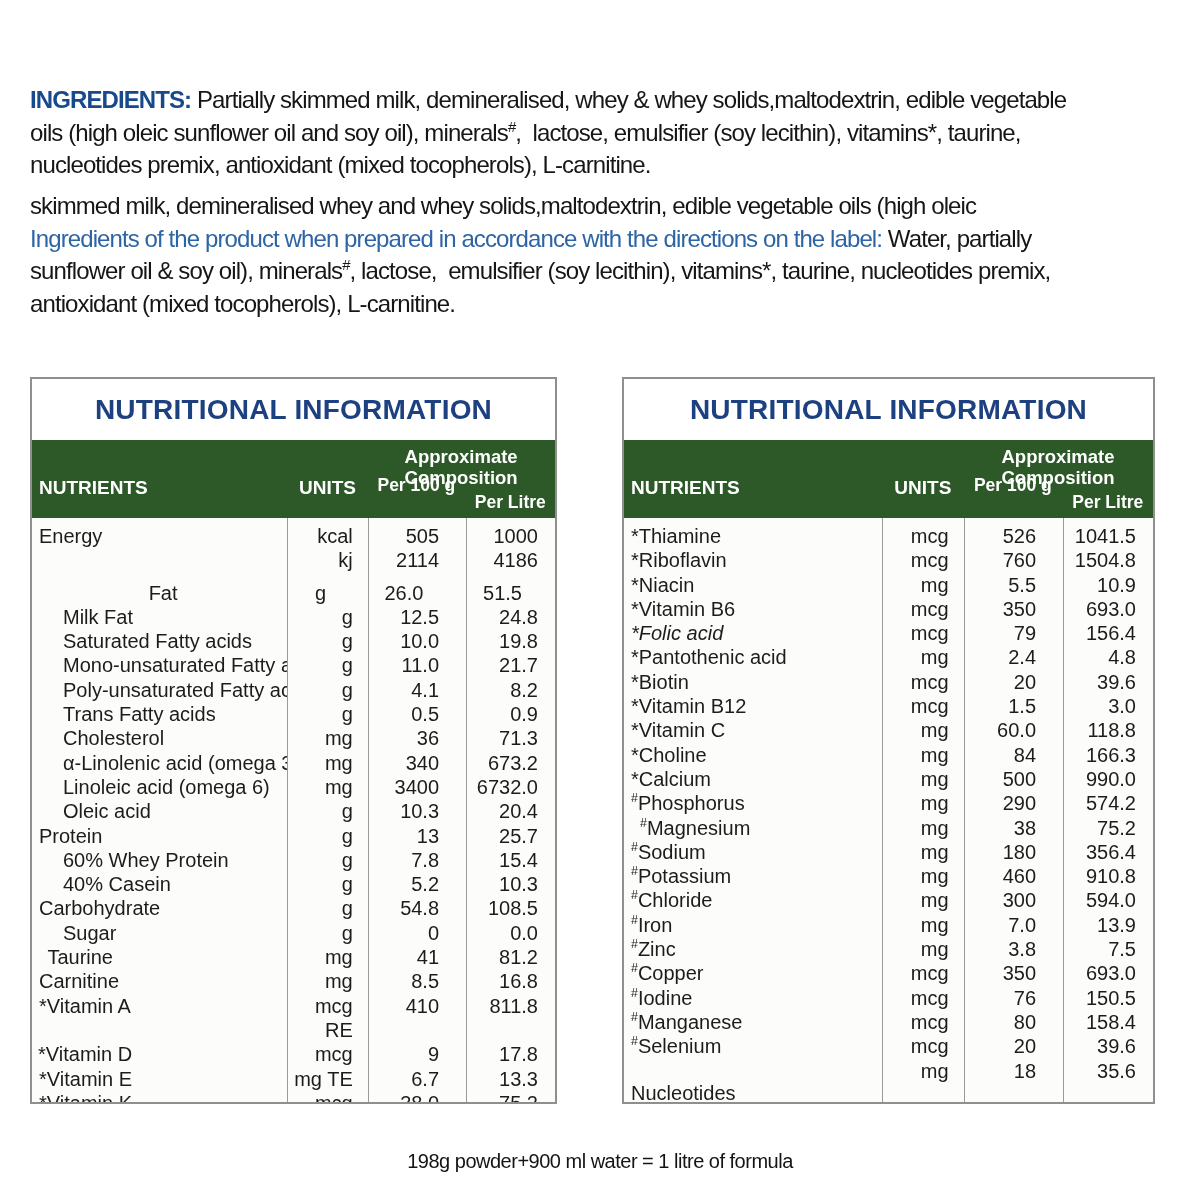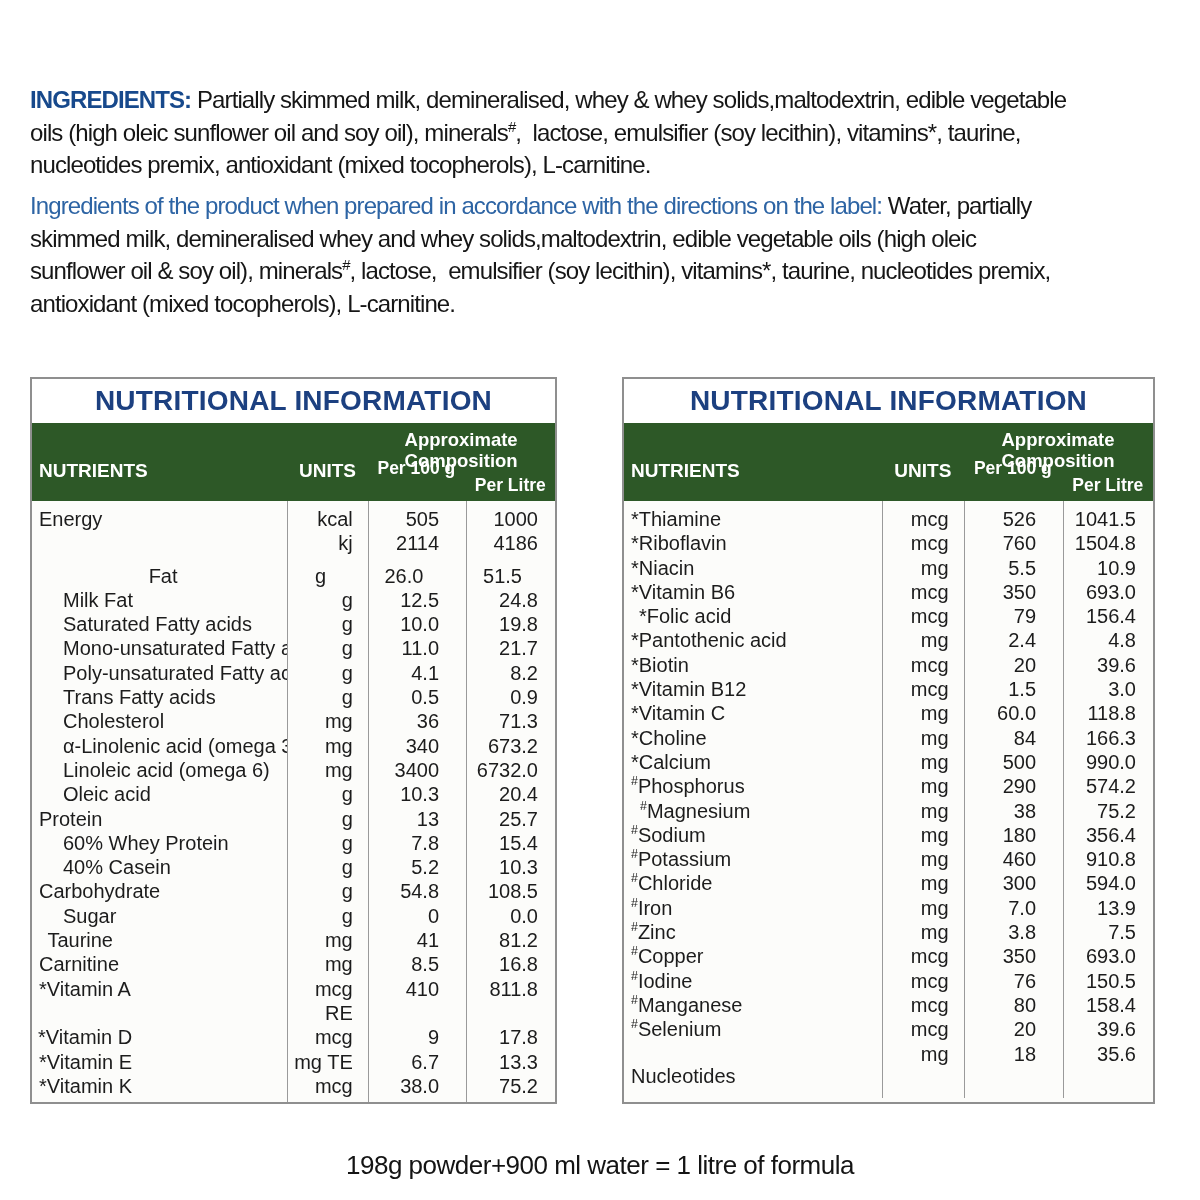--- a/index.html
+++ b/index.html
@@ -16,21 +16,21 @@
   .lbl1 { color:var(--lbl1,#17498c); font-weight:bold; }
   .lbl2 { color:var(--lbl2,#2d64a4); }
   sup.mark { font-size:0.62em; vertical-align:super; line-height:0; }
 
   
   .ntable { position:absolute; top:377px; height:727px; background:#fcfcfa;
             border:2px solid #8f8f8f; box-sizing:border-box; overflow:hidden; }
   #table-0 { left:30px;  width:527px; }
   #table-1 { left:622px; width:533px; }
 
-  .t-title { height:44px; display:flex; align-items:center; justify-content:center;
+  .t-title { height:61px; display:flex; align-items:center; justify-content:center;
              background:#ffffff; color:var(--titleblue,#1c4080);
              font-weight:bold; font-size:28px; letter-spacing:0.2px; }
   .t-head { position:relative; height:78px; background:var(--green,#2d5827);
             color:#ffffff; font-weight:bold; }
   .h-nutrients { position:absolute; left:7px;   top:37px;  font-size:19px; }
   .h-units     { position:absolute; left:48.8%; width:15.4%; top:37px; text-align:center; font-size:19px; }
   .h-approx    { position:absolute; left:64.1%; width:35.9%; top:7px;  text-align:center;
                  font-size:18.5px; line-height:20.5px; }
   .h-per100    { position:absolute; left:64.1%; width:18.8%; bottom:22px; text-align:center; font-size:17.5px; }
   .h-perlitre  { position:absolute; left:82.9%; width:17.1%; bottom:5px; text-align:center; font-size:17.5px; }
@@ -40,35 +40,35 @@
   .cn { padding-left:7px; white-space:nowrap; overflow:hidden; }
   .cu, .c1, .cl { border-left:1.5px solid #9a9a9a; text-align:right; }
   .cu { padding-right:15px; }
   .c1 { padding-right:27px; }
   .cl { padding-right:17px; }
   .gap    { padding-top:8px;text-align:center; }
   .rfirst { padding-top:6px; }
   .rlast  { padding-bottom:10px; }
 
   .footer { position:absolute; top:1150px; left:0; width:1200px; text-align:center;
-            color:#141414; font-size:26px; letter-spacing:-0.5px; }
+            color:#141414; font-size:20px; letter-spacing:-0.5px; }
 </style>
 </head>
 <body>
 
 <div class="page">
 
   <div id="p1" class="para">
       <div class="ln"><span class="lbl1">INGREDIENTS:</span><span> Partially skimmed milk, demineralised, whey &amp; whey solids,maltodextrin, edible vegetable</span></div>
       <div class="ln"><span>oils (high oleic sunflower oil and soy oil), minerals</span><sup class="mark">#</sup><span>,  lactose, emulsifier (soy lecithin), vitamins*, taurine,</span></div>
       <div class="ln"><span>nucleotides premix, antioxidant (mixed tocopherols), L-carnitine.</span></div>
     </div>
   <div id="p2" class="para">
+      <div class="ln"><span>skimmed milk, demineralised whey and whey solids,maltodextrin, edible vegetable oils (high oleic</span></div>
       <div class="ln"><span class="lbl2">Ingredients of the product when prepared in accordance with the directions on the label:</span><span> Water, partially</span></div>
-      <div class="ln"><span>skimmed milk, demineralised whey and whey solids,maltodextrin, edible vegetable oils (high oleic</span></div>
       <div class="ln"><span>sunflower oil &amp; soy oil), minerals</span><sup class="mark">#</sup><span>, lactose,  emulsifier (soy lecithin), vitamins*, taurine, nucleotides premix,</span></div>
       <div class="ln"><span>antioxidant (mixed tocopherols), L-carnitine.</span></div>
     </div>
 
   <div class="ntable" id="table-0">
     <div class="t-title">NUTRITIONAL INFORMATION</div>
     <div class="t-head">
       <div class="h-nutrients">NUTRIENTS</div>
       <div class="h-units">UNITS</div>
       <div class="h-approx">Approximate Composition</div>
@@ -190,21 +190,21 @@
         <div class="c1">760</div>
         <div class="cl">1504.8</div>
         <div class="cn" style="padding-left: 7px;">*Niacin</div>
         <div class="cu">mg</div>
         <div class="c1">5.5</div>
         <div class="cl">10.9</div>
         <div class="cn" style="padding-left: 7px;">*Vitamin B6</div>
         <div class="cu">mcg</div>
         <div class="c1">350</div>
         <div class="cl">693.0</div>
-        <div class="cn" style="padding-left: 15px;">*Folic acid</div>
+        <div class="cn" style="padding-left: 7px; font-style: italic;">*Folic acid</div>
         <div class="cu">mcg</div>
         <div class="c1">79</div>
         <div class="cl">156.4</div>
         <div class="cn" style="padding-left: 7px;">*Pantothenic acid</div>
         <div class="cu">mg</div>
         <div class="c1">2.4</div>
         <div class="cl">4.8</div>
         <div class="cn" style="padding-left: 7px;">*Biotin</div>
         <div class="cu">mcg</div>
         <div class="c1">20</div>

